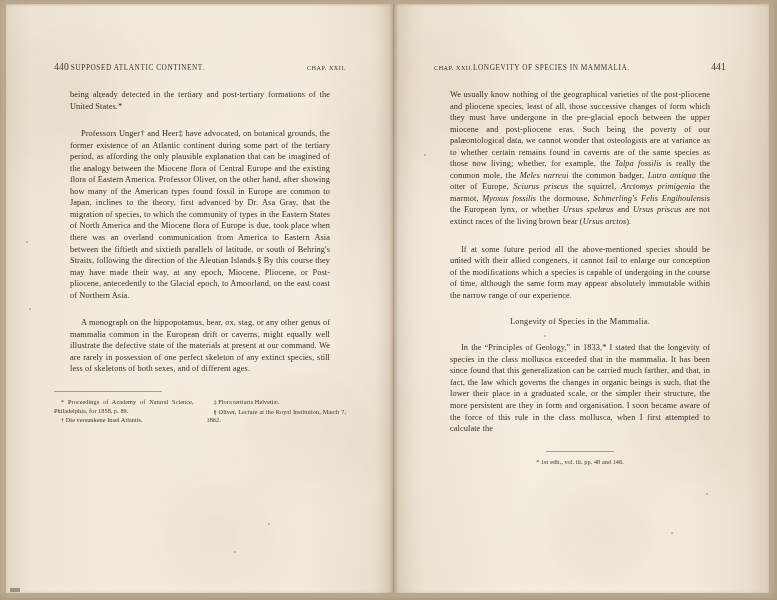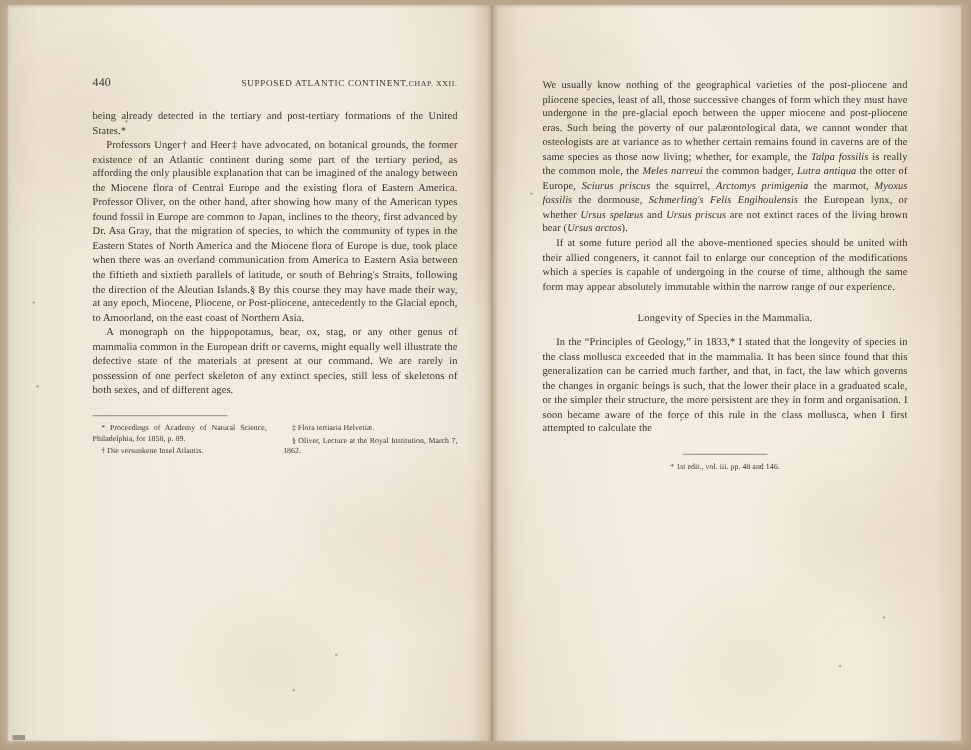--- a/index.html
+++ b/index.html
@@ -96,59 +96,59 @@
     pointer-events: none;
   }
 
   
   .page {
     position: absolute;
     top: 58px;
     width: 292px;
     color: #34302b;
   }
-  .page-left  { left: 68px; }
+  .page-left  { left: 48px; }
   .page-right { left: 428px; }
 
   
   .running-head {
     display: flex;
     align-items: baseline;
     font-size: 7.4px;
     letter-spacing: 0.35px;
     margin-bottom: 14px;
     color: #3a3530;
     height: 11px;
   }
   .rh-folio {
     font-size: 9.5px;
     letter-spacing: 0.2px;
     font-variant: normal;
     white-space: nowrap;
   }
   .rh-title {
     flex: 1;
-    text-align: right;
+    text-align: left;
     text-transform: uppercase;
     font-size: 7.3px;
     letter-spacing: 0.55px;
     white-space: nowrap;
   }
   .rh-chap {
     text-transform: uppercase;
     font-size: 6.2px;
     letter-spacing: 0.5px;
     white-space: nowrap;
   }
   .rh-left  .rh-folio { margin-right: 2px; }
   .rh-right .rh-folio { margin-left: 2px; }
 
   
   .body-text p {
-    margin: 0;
+    margin: 16px;
     text-align: justify;
     text-justify: inter-word;
     font-size: 8.35px;
     line-height: 11.55px;
     letter-spacing: 0.08px;
     color: #35302a;
     hyphens: none;
     font-family: Liberation Serif, serif;
   }
   .body-text p.indent { text-indent: 11px; }
@@ -264,20 +264,25 @@
         </div>
         <div class="fn-col">
           <p>‡ Flora tertiaria Helvetiæ.</p>
           <p>§ Oliver, Lecture at the Royal Institution, March 7, 1862.</p>
         </div>
       </div>
     </div>
 
     <div class="page page-right">
 
+      <div class="running-head rh-right">
+        <span class="rh-chap">CHAP. XXII.</span>
+        <span class="rh-title">LONGEVITY OF SPECIES IN MAMMALIA.</span>
+        <span class="rh-folio">441</span>
+      </div>
 
       <div class="body-text">
         <p class="noindent"><span>We usually know nothing of the geographical varieties of the post-pliocene and pliocene species, least of all, those successive changes of form which they must have undergone in the pre-glacial epoch between the upper miocene and post-pliocene eras.   Such being the poverty of our palæontological data, we cannot wonder that osteologists are at variance as to whether certain remains found in caverns are of the same species as those now living; whether, for example, the </span><i>Talpa fossilis</i><span> is really the common  mole, the </span><i>Meles narreui</i><span> the common badger, </span><i>Lutra antiqua</i><span> the otter of Europe, </span><i>Sciurus priscus</i><span> the squirrel, </span><i>Arctomys primigenia</i><span> the marmot, </span><i>Myoxus fossilis</i><span> the dormouse, </span><i>Schmerling's Felis Engihoulensis</i><span> the European lynx, or whether </span><i>Ursus spelæus</i><span> and </span><i>Ursus priscus</i><span> are not extinct races of the living brown bear (</span><i>Ursus arctos</i><span>).</span></p>
 
         <p class="indent">If at some future period all the above-mentioned species should be united with their allied congeners, it cannot fail to enlarge our conception of the modifications which a species is capable of undergoing in the course of time, although the same form may appear absolutely immutable within the narrow range of our experience.</p>
       </div>
 
       <div class="section-head">Longevity of Species in the Mammalia.</div>
 
       <div class="body-text">

